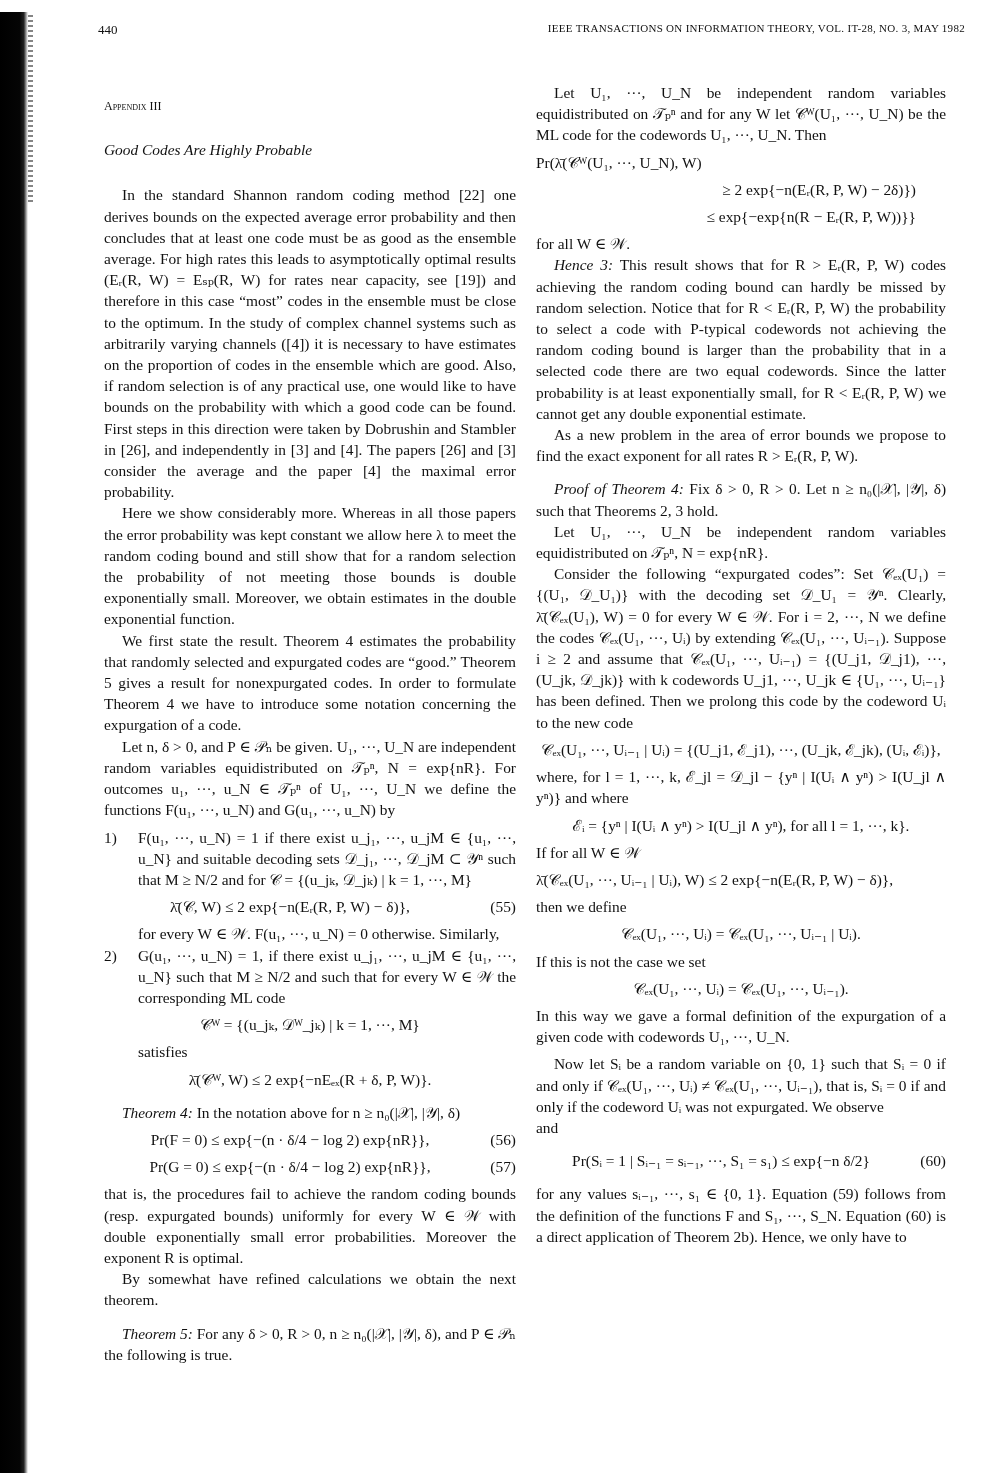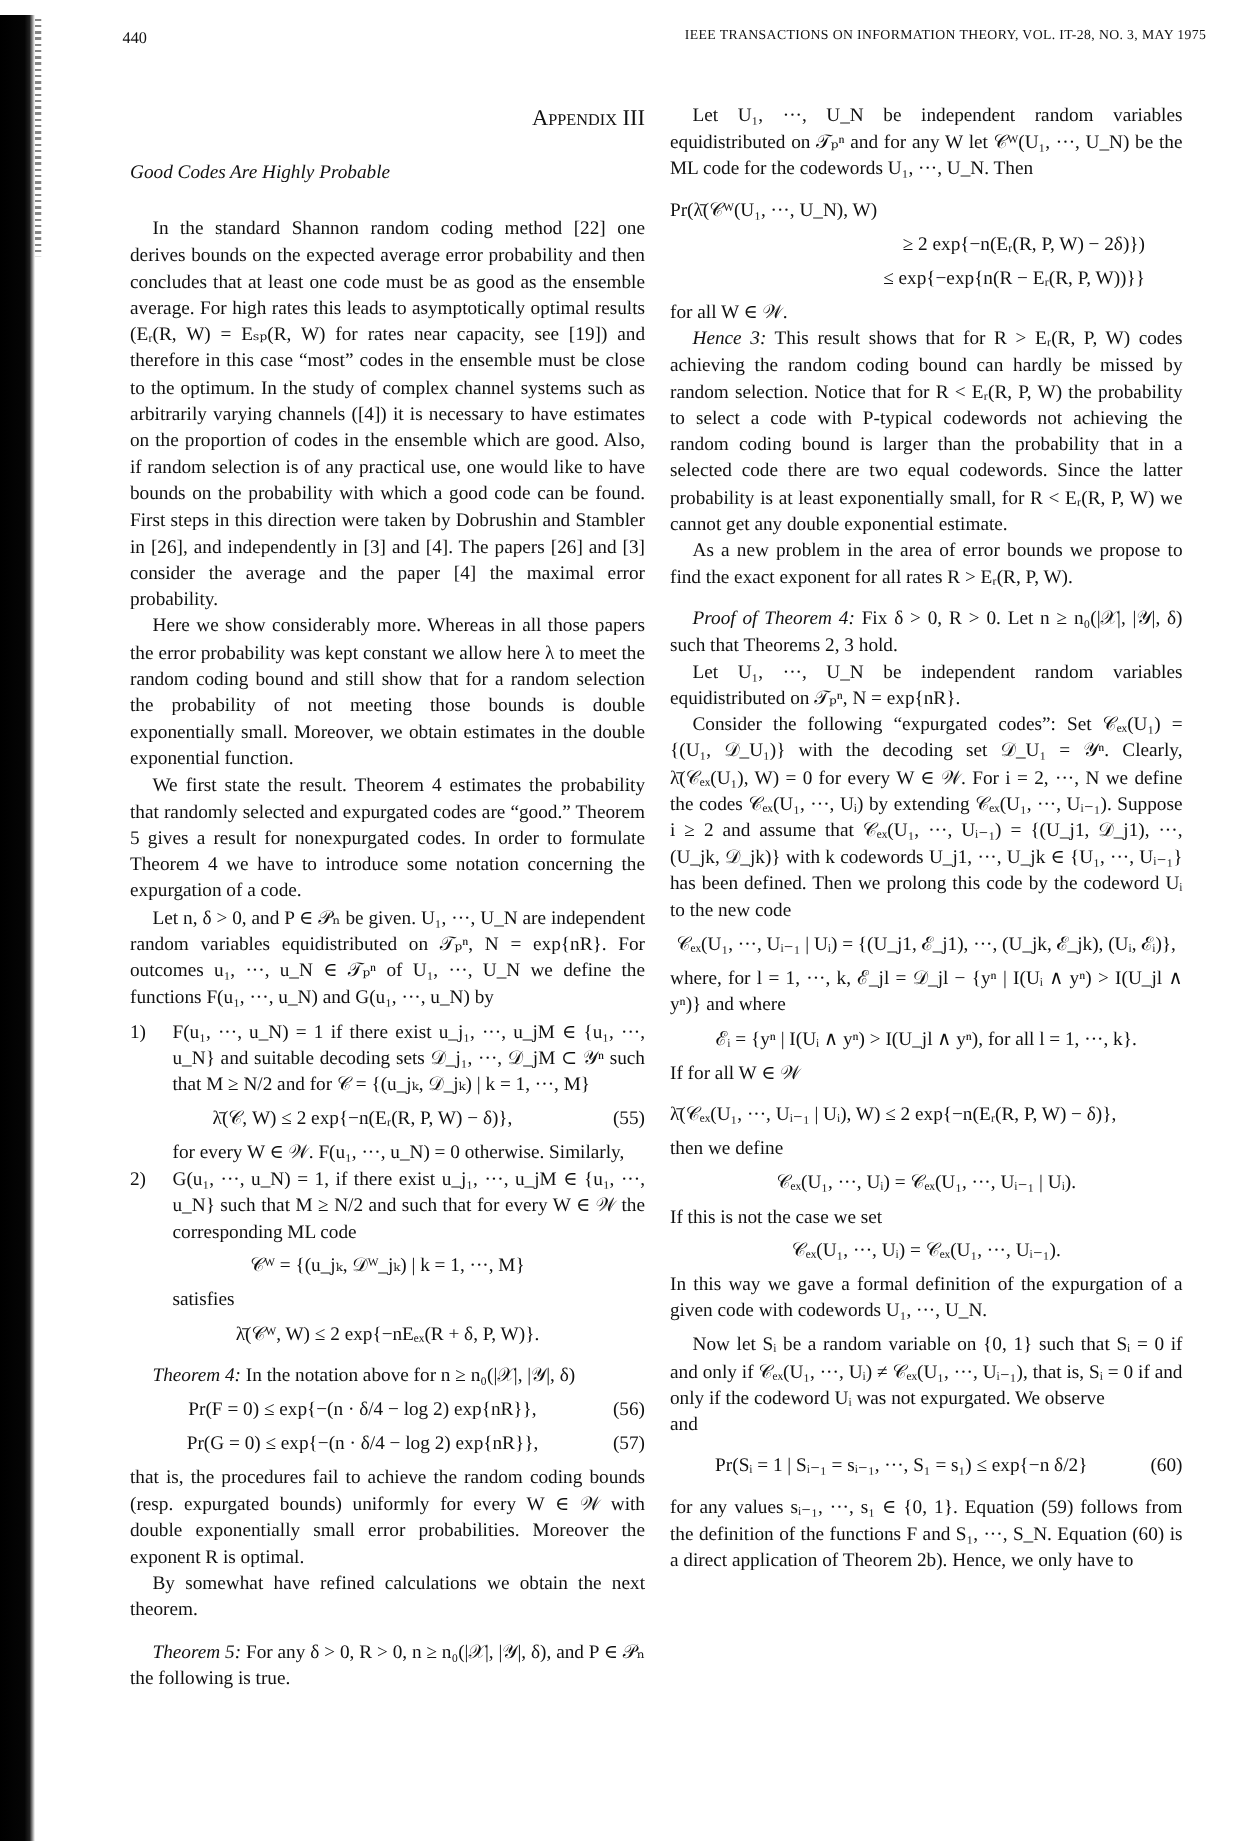--- a/index.html
+++ b/index.html
@@ -10,43 +10,43 @@
   .binding-edge { position:absolute; left:28px; top:15px; width:5px; height:190px;
              background:repeating-linear-gradient(180deg,#333 0 2px,#fff 2px 5px); opacity:.6; }
   .header { position:absolute; top:22px; left:98px; right:35px; height:20px; font-size:12px; }
   .page-no { position:absolute; left:0; top:0; font-size:13px; }
   .running { position:absolute; right:0; top:0; font-size:11px; letter-spacing:.3px; }
   .col { position:absolute; top:82px; font-size:15.4px; line-height:21.2px; text-align:justify; }
   .col.left { left:104px; width:412px; }
   .col.right { left:536px; width:410px; }
   p { margin:0; text-indent:18px; }
   p.noind { text-indent:0; }
-  .appendix-title { text-align:right; font-variant:small-caps; font-size:18px; margin:2px 0 22px; }
+  .appendix-title { text-align:left; font-variant:small-caps; font-size:12px; margin:14px 0 22px; }
   .subsec { font-style:italic; margin-bottom:24px; text-indent:0; }
   .eq { text-align:center; white-space:nowrap; margin:6px 0; position:relative; }
   .eq.num { padding-right:40px; }
   .eq .tag { position:absolute; right:0; top:0; }
   .eq.right-al { text-align:right; padding-right:30px; }
-  .eq.left-al { text-align:left;margin-top:12px; }
+  .eq.left-al { text-align:left; }
   .indent-block { padding-left:34px; text-indent:0; }
   .list-item { position:relative; padding-left:34px; text-indent:0; }
   .list-item .lbl { position:absolute; left:0; top:0; }
   .gap { height:12px; }
   .gap-s { height:6px; }
   em, .it { font-style:italic; }
 </style>
 </head>
 <body>
 
 <div class="binding"></div>
 <div class="binding-edge"></div>
 
 <div class="header">
   <span class="page-no">440</span>
-  <span class="running">IEEE TRANSACTIONS ON INFORMATION THEORY, VOL. IT-28, NO. 3, MAY 1975</span>
+  <span class="running">IEEE TRANSACTIONS ON INFORMATION THEORY, VOL. IT-28, NO. 3, MAY 1982</span>
 </div>
 
 <div class="col left">
   <div class="appendix-title">Appendix III</div>
   <p class="subsec">Good Codes Are Highly Probable</p>
   <p>In the standard Shannon random coding method [22] one derives bounds on the expected average error probability and then concludes that at least one code must be as good as the ensemble average. For high rates this leads to asymptotically optimal results (Eᵣ(R, W) = Eₛₚ(R, W) for rates near capacity, see [19]) and therefore in this case “most” codes in the ensemble must be close to the optimum. In the study of complex channel systems such as arbitrarily varying channels ([4]) it is necessary to have estimates on the proportion of codes in the ensemble which are good. Also, if random selection is of any practical use, one would like to have bounds on the probability with which a good code can be found. First steps in this direction were taken by Dobrushin and Stambler in [26], and independently in [3] and [4]. The papers [26] and [3] consider the average and the paper [4] the maximal error probability.</p>
   <p>Here we show considerably more. Whereas in all those papers the error probability was kept constant we allow here λ to meet the random coding bound and still show that for a random selection the probability of not meeting those bounds is double exponentially small. Moreover, we obtain estimates in the double exponential function.</p>
   <p>We first state the result. Theorem 4 estimates the probability that randomly selected and expurgated codes are “good.” Theorem 5 gives a result for nonexpurgated codes. In order to formulate Theorem 4 we have to introduce some notation concerning the expurgation of a code.</p>
   <p>Let n, δ &gt; 0, and P ∈ 𝒫ₙ be given. U₁, ···, U_N are independent random variables equidistributed on 𝒯ₚⁿ, N = exp{nR}. For outcomes u₁, ···, u_N ∈ 𝒯ₚⁿ of U₁, ···, U_N we define the functions F(u₁, ···, u_N) and G(u₁, ···, u_N) by</p>
   <div class="gap-s"></div>

